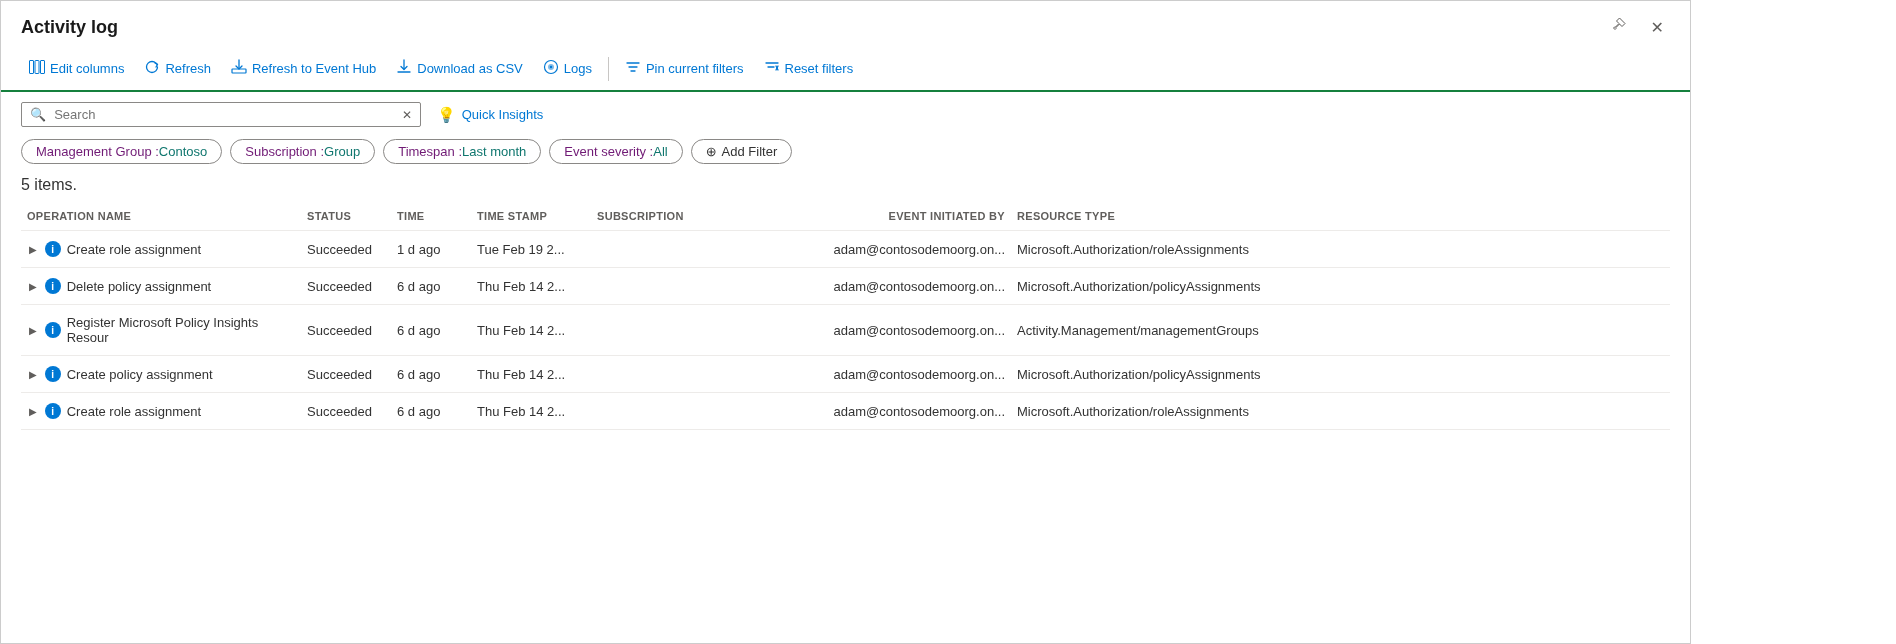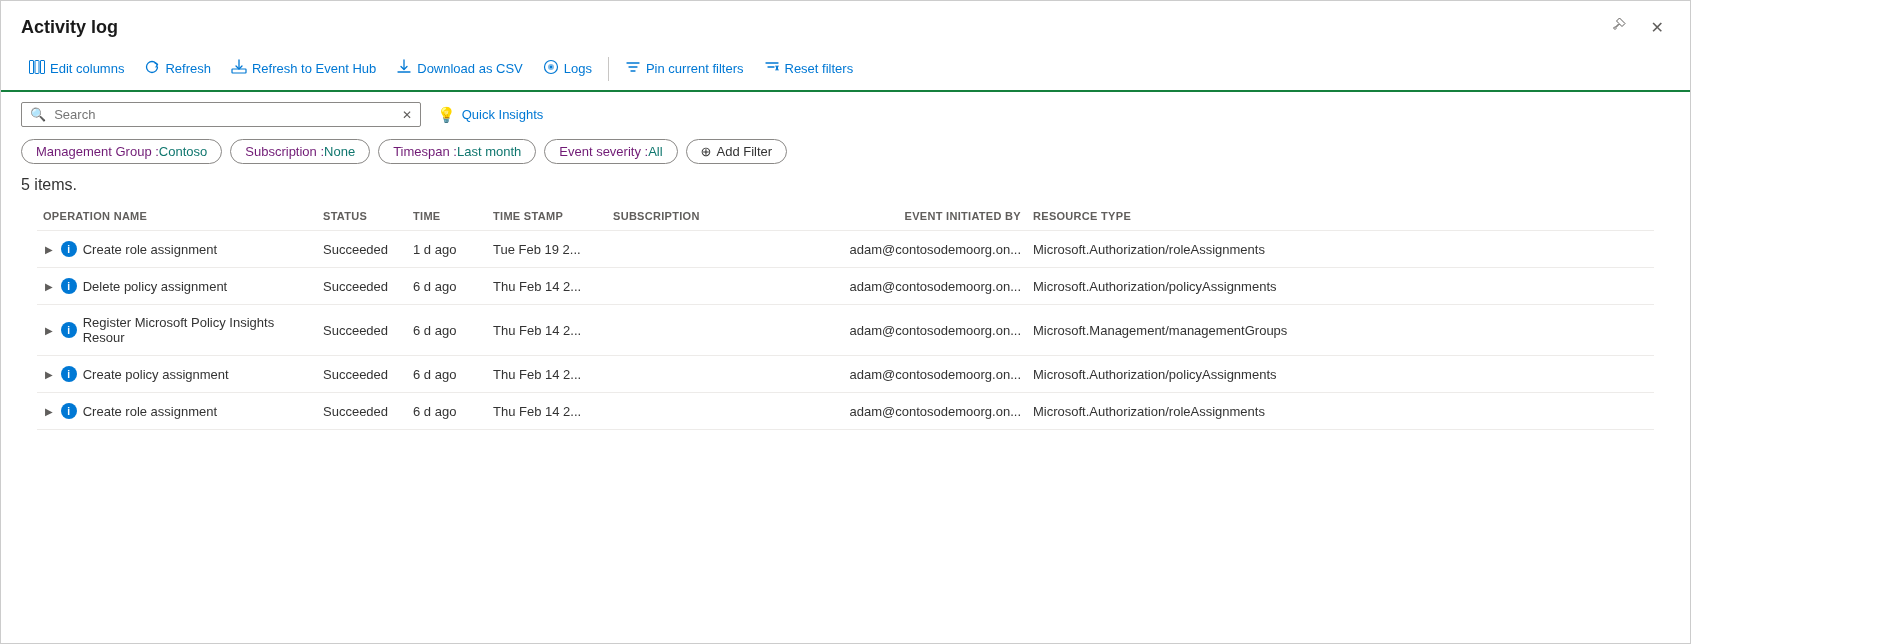--- a/index.html
+++ b/index.html
@@ -17,21 +17,21 @@
     .search-box { display: flex; align-items: center; border: 1px solid #8a8886; border-radius: 2px; padding: 4px 8px; width: 400px; gap: 8px; }
     .search-box input { border: none; outline: none; font-size: 13px; flex: 1; color: #333; }
     .search-box .clear-btn { background: none; border: none; cursor: pointer; color: #605e5c; font-size: 12px; }
     .quick-insights-btn { display: flex; align-items: center; gap: 6px; background: none; border: none; cursor: pointer; color: #0078d4; font-size: 13px; }
     .filters { display: flex; align-items: center; padding: 4px 20px 8px; gap: 8px; flex-wrap: wrap; }
     .filter-chip { display: flex; align-items: center; border: 1px solid #8a8886; border-radius: 16px; padding: 4px 14px; font-size: 13px; cursor: pointer; background: #fff; white-space: nowrap; }
     .filter-chip .filter-key { color: #701a75; }
     .filter-chip .filter-val { font-weight: 400; color: #0f766e; }
     .add-filter-btn { display: flex; align-items: center; gap: 5px; border: 1px solid #8a8886; border-radius: 16px; padding: 4px 14px; font-size: 13px; cursor: pointer; background: #fff; color: #333; }
     .items-count { padding: 4px 20px 8px; font-size: 16px; color: #333; }
-    .table-container { padding: 0 36px; }
+    .table-container { padding: 0 20px; }
     table { width: 100%; border-collapse: collapse; }
     thead tr { border-bottom: 1px solid #edebe9; }
     thead th { text-align: left; font-size: 11px; font-weight: 600; color: #605e5c; padding: 8px 6px; text-transform: uppercase; letter-spacing: 0.3px; }
     tbody tr { border-bottom: 1px solid #edebe9; }
     tbody td { padding: 10px 6px; font-size: 13px; color: #333; vertical-align: middle; }
     .op-name-cell { display: flex; align-items: center; gap: 6px; }
     .expand-btn { background: none; border: none; cursor: pointer; color: #605e5c; font-size: 10px; padding: 2px; }
     .info-icon { display: inline-flex; align-items: center; justify-content: center; width: 16px; height: 16px; border-radius: 50%; background: #0078d4; color: #fff; font-size: 10px; font-weight: 700; flex-shrink: 0; }
     .col-op { width: 280px; }
     .col-status { width: 90px; }
@@ -144,21 +144,21 @@
     </button>
   </div>
 
   <div class="filters">
     <button class="filter-chip">
       <span class="filter-key">Management Group :</span>
       <span class="filter-val">Contoso</span>
     </button>
     <button class="filter-chip">
       <span class="filter-key">Subscription :</span>
-      <span class="filter-val">None</span>
+      <span class="filter-val">Group</span>
     </button>
     <button class="filter-chip">
       <span class="filter-key">Timespan :</span>
       <span class="filter-val">Last month</span>
     </button>
     <button class="filter-chip">
       <span class="filter-key">Event severity :</span>
       <span class="filter-val">All</span>
     </button>
     <button class="add-filter-btn">
@@ -221,21 +221,21 @@
         <button class="expand-btn">▶</button>
         <span class="info-icon">i</span>
         <span>Register Microsoft Policy Insights Resour</span>
       </div>
     </td>
     <td class="col-status">Succeeded</td>
     <td class="col-time">6 d ago</td>
     <td class="col-timestamp">Thu Feb 14 2...</td>
     <td class="col-subscription"></td>
     <td class="col-initiated">adam@contosodemoorg.on...</td>
-    <td class="col-resource">Microsoft.Management/managementGroups</td>
+    <td class="col-resource">Activity.Management/managementGroups</td>
   </tr>
           <tr>
     <td class="col-op">
       <div class="op-name-cell">
         <button class="expand-btn">▶</button>
         <span class="info-icon">i</span>
         <span>Create policy assignment</span>
       </div>
     </td>
     <td class="col-status">Succeeded</td>

